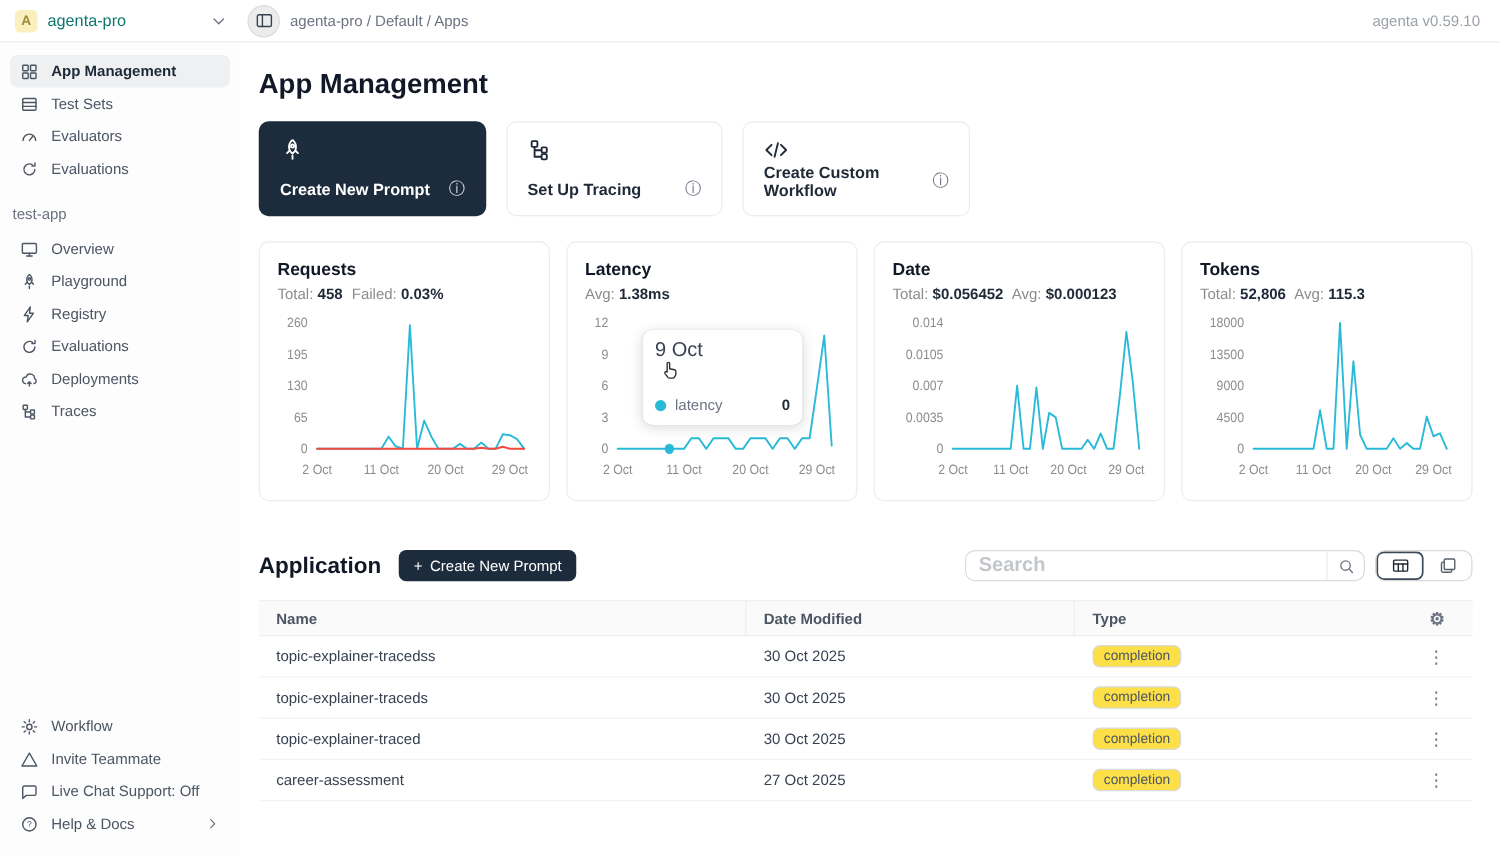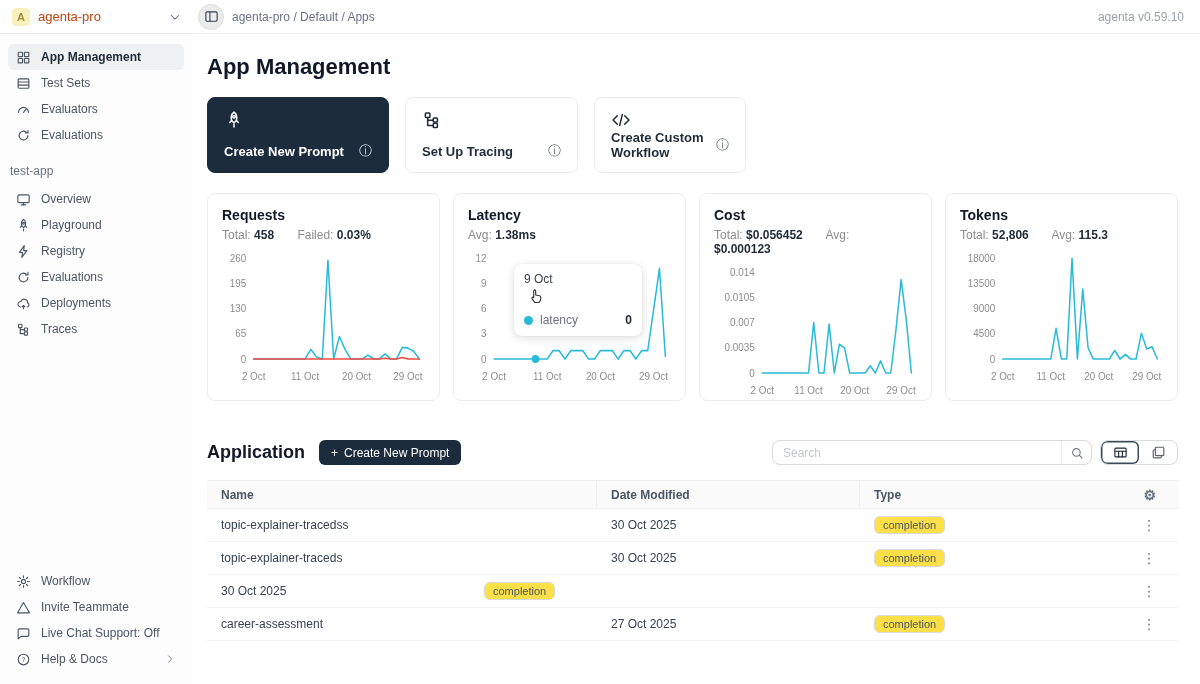--- a/index.html
+++ b/index.html
@@ -5,21 +5,21 @@
   * { margin:0; padding:0; box-sizing:border-box; }
   html,body { width:1200px; height:684px; overflow:hidden; background:#fff;
     font-family:"Liberation Sans", sans-serif; color:#1f2937; }
 
   
   .header { position:fixed; top:0; left:0; right:0; height:34px; display:flex; align-items:center;
     border-bottom:1px solid #ebedf0; background:#fff; z-index:20; }
   .ws-zone { width:192px; display:flex; align-items:center; padding:0 10px 0 12px; flex:none; }
   .avatar { width:18px; height:18px; border-radius:4px; background:#faf0be; color:#a08c3c;
     font-size:11px; font-weight:bold; display:flex; align-items:center; justify-content:center; }
-  .ws-name { margin-left:8px; font-size:13px; font-weight:500; color:#c2410c; }
+  .ws-name { margin-left:8px; font-size:13px; font-weight:500; color:#0f766e; }
   .ws-chevron { margin-left:auto; color:#6b7280; display:flex; }
   .collapse-btn { width:26px; height:26px; border-radius:50%; background:#ececec; border:1px solid #dcdcdc;
     display:flex; align-items:center; justify-content:center; color:#374151; margin-left:6px; cursor:pointer; }
   .breadcrumb { margin-left:8px; font-size:12px; color:#6b7280; }
   .version { margin-left:auto; padding-right:16px; font-size:12px; color:#9aa1a9; }
 
   
   .sidebar { position:fixed; top:34px; left:0; bottom:0; width:192px; background:#fdfdfd;
     padding:10px 8px 12px 8px; display:flex; flex-direction:column; z-index:10; }
   .side-item { height:26px; display:flex; align-items:center; gap:10px; padding:0 8px; border-radius:6px;
@@ -46,44 +46,44 @@
   .gs-label-row { display:flex; align-items:center; justify-content:space-between; font-size:13px; font-weight:600; }
   .info-glyph { font-size:13px; font-weight:400; color:#6b7280; }
   .gs-card.dark .info-glyph { color:#d3d9df; }
 
   .chart-row { display:flex; gap:13px; margin-top:20px; }
   .chart-card { flex:1; height:208px; border:1px solid #ececec; border-radius:8px;
     padding:13px 14px 8px 14px; position:relative; background:#fff; }
   .cc-title { font-size:14px; font-weight:600; color:#111827; }
   .cc-stats { margin-top:5px; font-size:12px; }
   .cc-stats .lbl { color:#8c8c8c; }
-  .cc-stats .val { color:#1f2937; font-weight:700; margin-right:20px; }
+  .cc-stats .val { color:#1f2937; font-weight:700; margin-right:4px; }
   .mini-chart { margin-top:4px; width:100%; height:150px; }
   .mini-chart svg { width:100%; height:100%; }
   .tick { font-size:10.5px; fill:#8c8c8c; }
 
   .chart-tooltip { position:absolute; left:60px; top:70px; width:128px; background:#fff; border-radius:8px;
     box-shadow:0 2px 10px rgba(0,0,0,.14), 0 0 1px rgba(0,0,0,.12); padding:8px 10px 9px 10px; z-index:5; }
-  .tt-date { font-size:12px; font-weight:500; color:#374151; }
+  .tt-date { font-size:16px; font-weight:500; color:#374151; }
   .tt-row { display:flex; align-items:center; gap:7px; margin-top:27px; }
   .tt-dot { width:9px; height:9px; border-radius:50%; background:#29bad8; flex:none; }
   .tt-series { font-size:12px; color:#6b7280; }
   .tt-value { margin-left:auto; font-size:12px; font-weight:600; color:#1f2937; }
   .cursor-hand { position:absolute; left:13px; top:23px; width:19px; height:19px; }
 
   
   .app-header { display:flex; align-items:center; margin-top:39px; }
   .app-title { font-size:18px; font-weight:600; color:#111827; }
   .create-btn { margin-left:14px; height:25px; background:#1c2c3c; color:#fff; border:none; border-radius:6px;
     font-size:12px; font-family:inherit; padding:0 12px; display:flex; align-items:center; gap:6px; cursor:pointer; }
   .app-controls { margin-left:auto; display:flex; gap:8px; align-items:center; }
   .search-box { width:320px; height:25px; border:1px solid #d9d9d9; border-radius:8px; display:flex;
     align-items:center; overflow:hidden; background:#fff; }
-  .search-box input { flex:1; border:none; outline:none; font-size:12px; font-family:inherit;
-    padding:0 10px; color:#0f172a; }
+  .search-box input { flex:1; border:none; outline:none; font-size:16px; font-family:inherit;
+    padding:0 10px; color:#0f172a;font-weight:bold; }
   .search-box input::placeholder { color:#c3c7cc; }
   .search-btn { width:30px; height:100%; display:flex; align-items:center; justify-content:center;
     color:#6b7280; border-left:1px solid #ececec; cursor:pointer; }
   .search-btn svg { width:14px; height:14px; }
   .seg-control { height:25px; border:1px solid #d9d9d9; border-radius:8px; display:flex; align-items:stretch;
     overflow:hidden; background:#fff; }
   .seg { width:38px; display:flex; align-items:center; justify-content:center; color:#57606a; cursor:pointer; }
   .seg svg { width:15px; height:15px; }
   .seg.active { box-shadow:inset 0 0 0 1.5px #3b4a5a; border-radius:6px; color:#1f2937; }
 
@@ -293,21 +293,21 @@
             <rect x="4" y="3.5" width="5.5" height="5.5" rx="1"></rect>
             <path d="M6.8 9v9.5M6.8 12.2h6.5M6.8 18.5h6.5"></path>
             <rect x="13.5" y="9.5" width="5" height="5" rx="1"></rect>
             <rect x="13.5" y="16" width="5" height="5" rx="1"></rect>
           </svg></span>
       <div class="gs-label-row">
         <span>Set Up Tracing</span>
         <span class="info-glyph">ⓘ</span>
       </div>
     </div>
-    <div class="gs-card" style="width:152px;">
+    <div class="gs-card" style="width:182px;">
       <span class="gico"><svg class="i" viewBox="0 0 24 24">
             <path d="M7.5 7l-5 5 5 5M16.5 7l5 5-5 5M13.6 5.5l-3.2 13"></path>
           </svg></span>
       <div class="gs-label-row">
         <span>Create Custom Workflow</span>
         <span class="info-glyph">ⓘ</span>
       </div>
     </div>
   </div>
 
@@ -361,21 +361,21 @@
             </svg></span>
         <div class="tt-row">
           <span class="tt-dot"></span>
           <span class="tt-series">latency</span>
           <span class="tt-value">0</span>
         </div>
       </div>
     </div>
 
     <div class="chart-card">
-      <div class="cc-title">Cost</div>
+      <div class="cc-title">Date</div>
       <div class="cc-stats">
         <span class="lbl">Total:</span>
         <span class="val">$0.056452</span>
         <span class="lbl">Avg:</span>
         <span class="val">$0.000123</span>
       </div>
       <div class="mini-chart"><svg viewBox="0 0 216 146" preserveAspectRatio="none">
             <text class="tick" x="43.400000000000006" y="15.5" text-anchor="end">0.014</text>
             <text class="tick" x="43.400000000000006" y="40" text-anchor="end">0.0105</text>
             <text class="tick" x="43.400000000000006" y="64.5" text-anchor="end">0.007</text>
@@ -467,20 +467,21 @@
       <div class="th col-type"><span class="badge">completion</span></div>
       <div class="th col-actions"><span class="kebab">⋮</span></div>
     </div>
     <div class="trow">
       <div class="th col-name">topic-explainer-traceds</div>
       <div class="th col-date">30 Oct 2025</div>
       <div class="th col-type"><span class="badge">completion</span></div>
       <div class="th col-actions"><span class="kebab">⋮</span></div>
     </div>
     <div class="trow">
+      <div class="th col-name">topic-explainer-traced</div>
       <div class="th col-date">30 Oct 2025</div>
       <div class="th col-type"><span class="badge">completion</span></div>
       <div class="th col-actions"><span class="kebab">⋮</span></div>
     </div>
     <div class="trow">
       <div class="th col-name">career-assessment</div>
       <div class="th col-date">27 Oct 2025</div>
       <div class="th col-type"><span class="badge">completion</span></div>
       <div class="th col-actions"><span class="kebab">⋮</span></div>
     </div>

